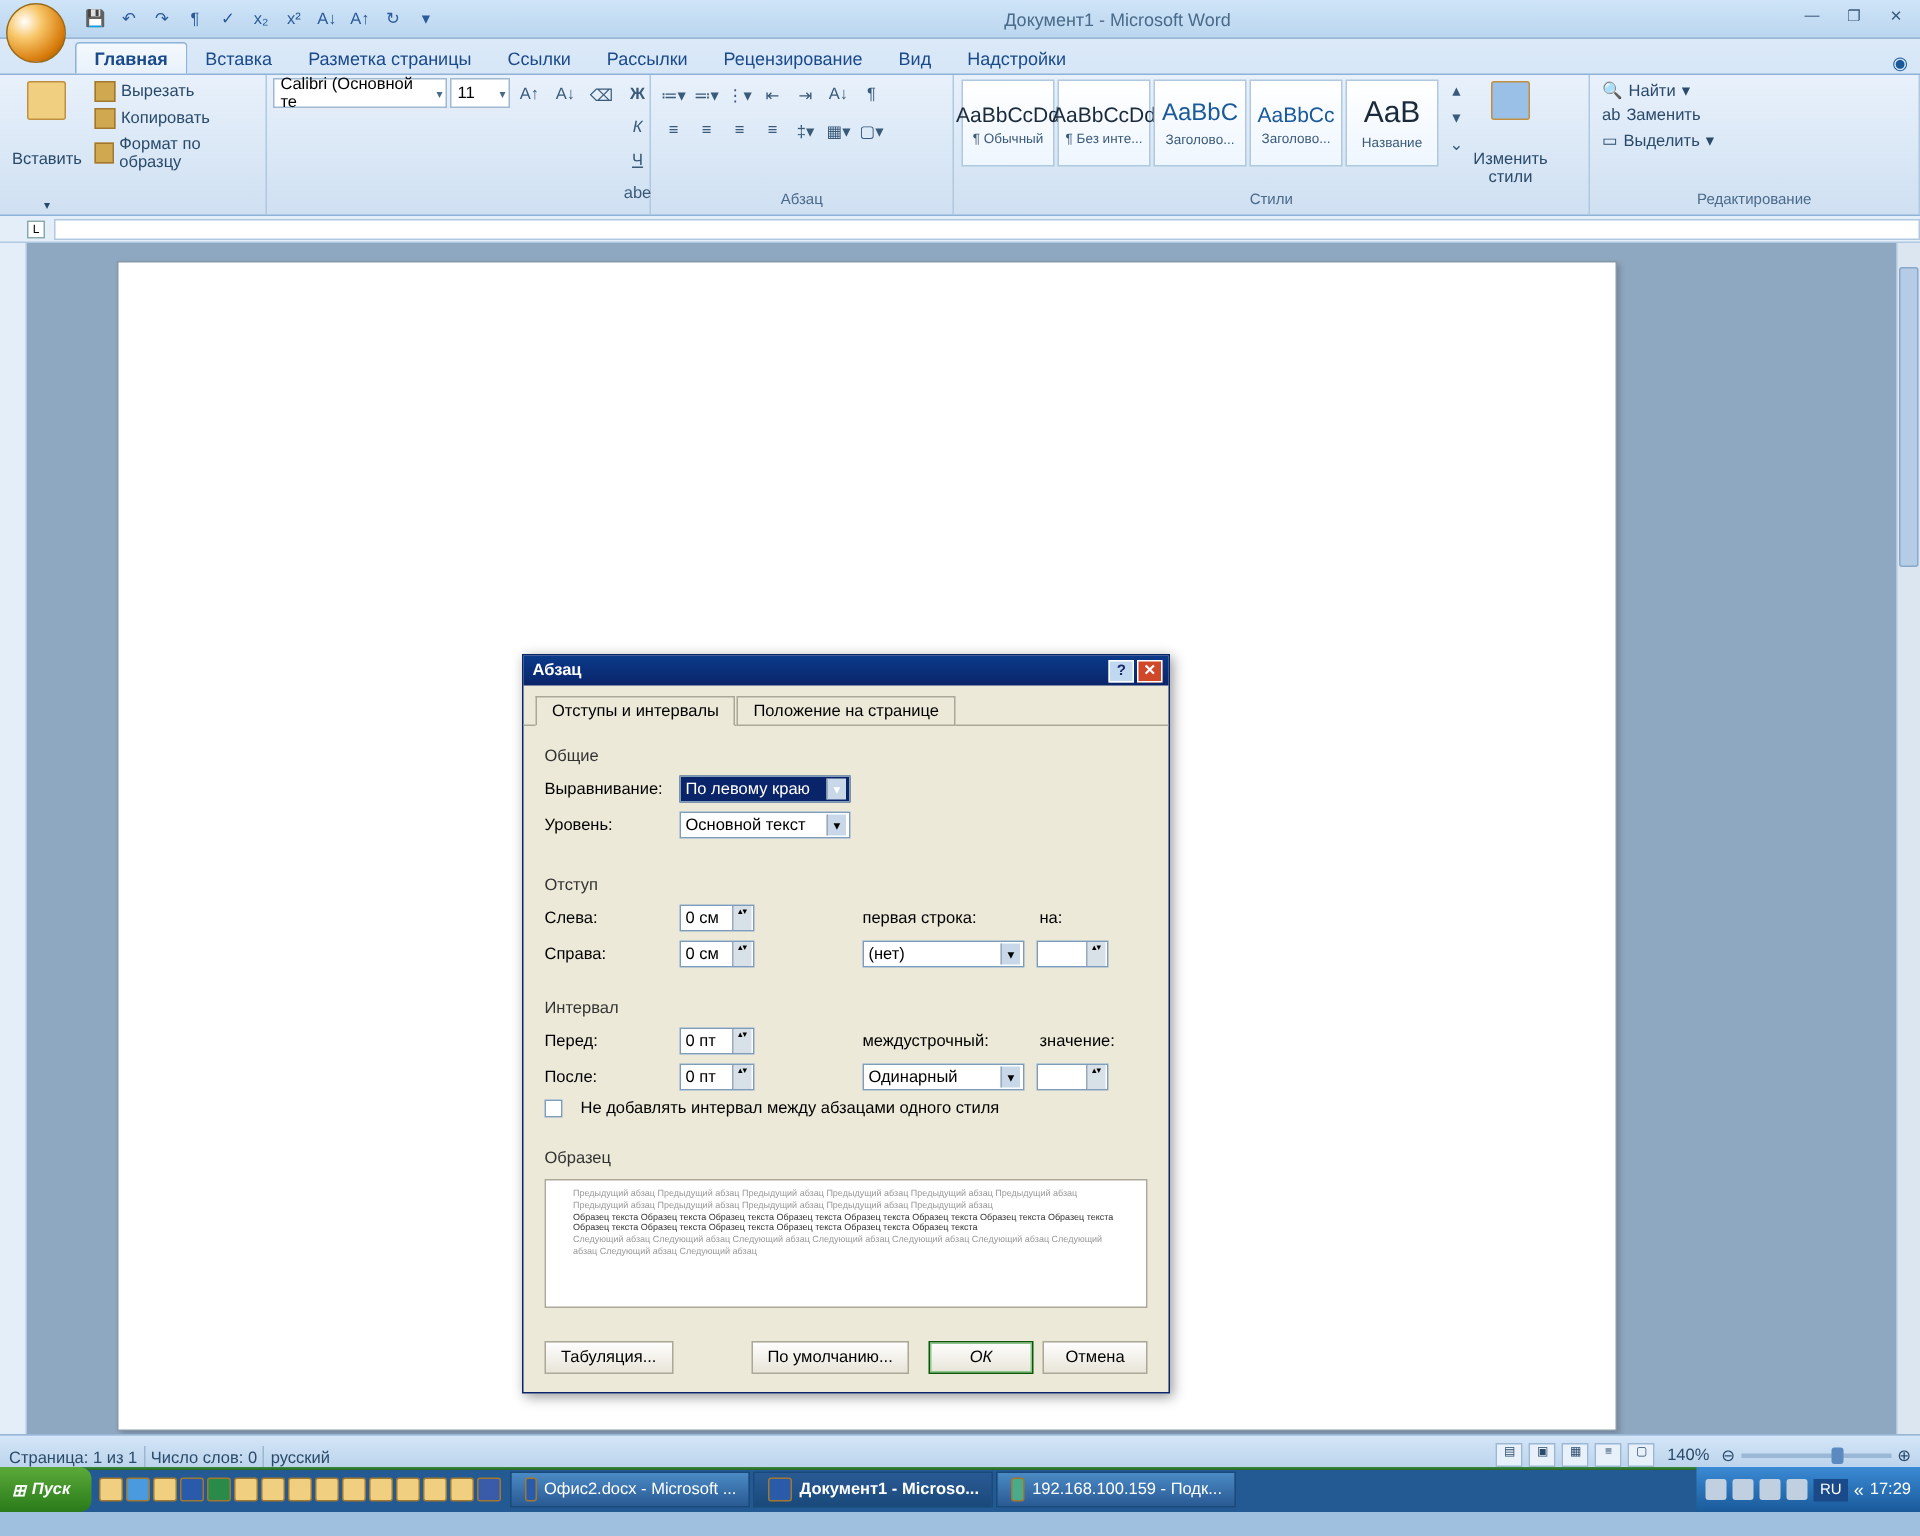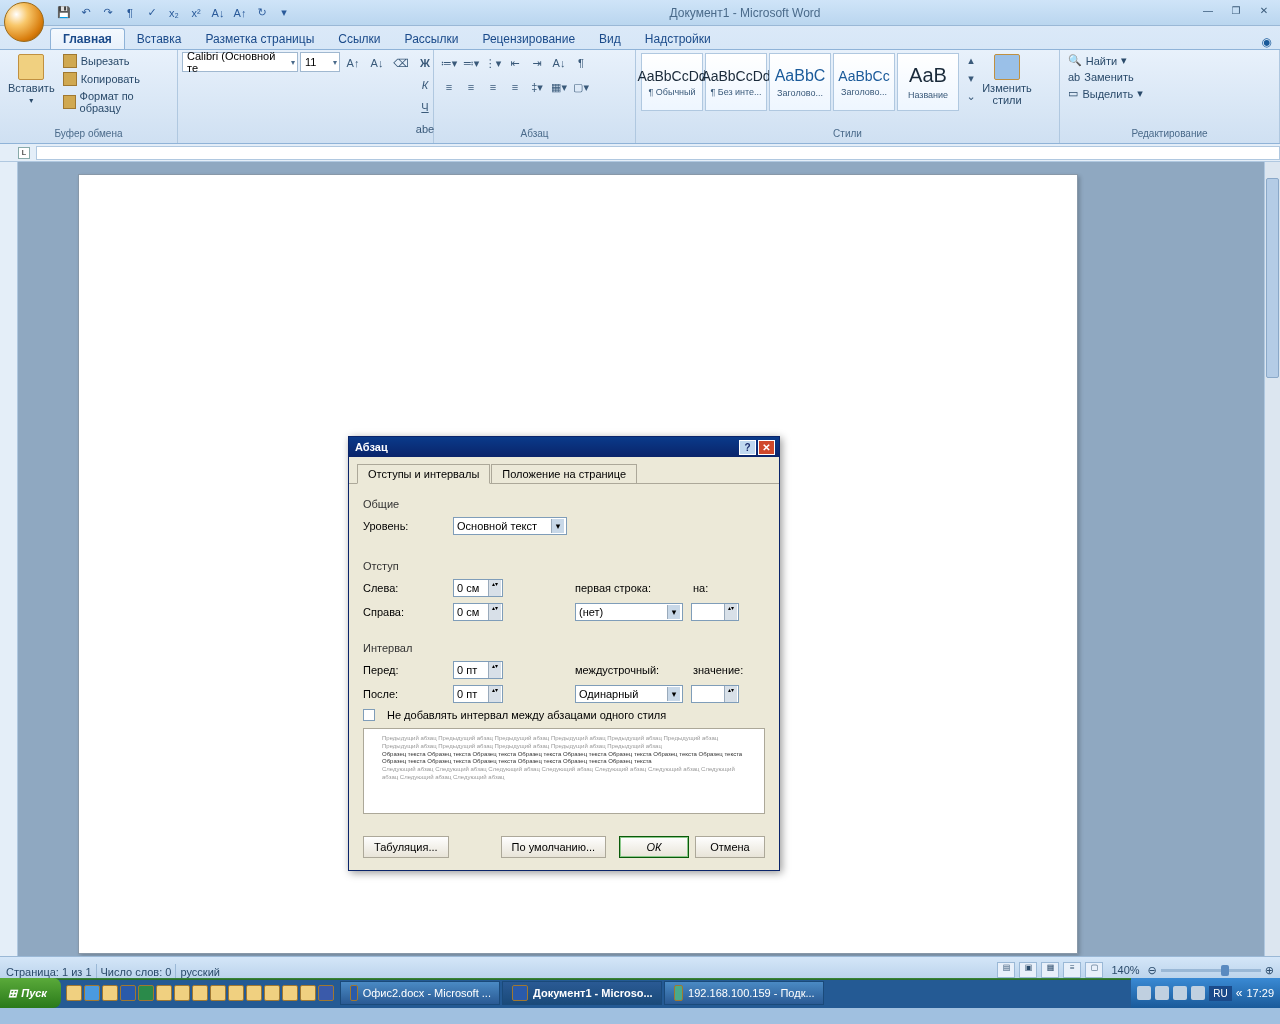--- a/index.html
+++ b/index.html
@@ -19,21 +19,21 @@
 .tabs { display:flex; align-items:flex-end; height:24px; padding-left:50px; border-bottom:1px solid #8fb3d8;}
 .tab { padding:3px 12px; font-size:12px; color:#1a4a8a; cursor:pointer;}
 .tab.active { background: linear-gradient(#f4f9fe,#e8f1fb); border:1px solid #8fb3d8; border-bottom:none; border-radius:3px 3px 0 0; color:#1a4a8a; font-weight:bold;}
 .help-btn { margin-left:auto; margin-right:8px; font-size:12px; color:#1a5a9a;}
 
 
 .ribbon-body { height:94px; background: linear-gradient(#e8f1fb,#cfe0f2); display:flex; border-bottom:1px solid #8fb3d8;}
 .group { border-right:1px solid #b0c8e0; padding:2px 4px; display:flex; flex-direction:column; }
 .group-label { font-size:10px; color:#4a6a8a; text-align:center; padding:2px 0; margin-top:auto;}
 .group-content { flex:1; display:flex; align-items:flex-start;}
-.big-btn { display:flex; flex-direction:column; align-items:center; padding:2px 4px; font-size:11px; color:#2a4a6a; gap:2px;}
+.big-btn { display:flex; flex-direction:column; align-items:center; padding:2px 4px; font-size:11px; color:#2a4a6a; gap:20px;}
 .big-btn .ico { width:26px; height:26px; background:#f0d080; border:1px solid #c09040; border-radius:2px;}
 .small-row { font-size:11px; color:#2a4a6a; padding:2px 4px; display:flex; align-items:center; gap:4px;}
 .sm-ico { width:14px; height:14px; background:#d0a850; border:1px solid #a07830;}
 .font-combo { height:20px; border:1px solid #a0b8d0; background:#fff; font-size:11px; padding:0 16px 0 4px; display:flex; align-items:center; position:relative;}
 .font-combo::after { content:"▾"; position:absolute; right:2px; font-size:8px; color:#4a6a8a;}
 .rb-btn { width:20px; height:20px; display:inline-flex; align-items:center; justify-content:center; font-size:11px; color:#3a5a7a; margin:1px;}
 .style-box { width:62px; height:58px; border:1px solid #b0c8e0; background:linear-gradient(#fff,#eef6ff); margin:1px; display:flex; flex-direction:column; align-items:center; justify-content:center; font-size:9px; color:#3a5a7a;}
 .style-box .sample { font-size:14px; color:#1a2a3a; margin-bottom:3px;}
 
 
@@ -283,20 +283,26 @@
       <div class="dlg-help">?</div>
       <div class="dlg-x">✕</div>
     </div>
     <div class="dlg-tabs">
       <div class="dlg-tab active">Отступы и интервалы</div>
       <div class="dlg-tab">Положение на странице</div>
     </div>
     <div class="dlg-body">
       <div class="fieldset-label">Общие</div>
       <div class="field-row">
+        <label>Выравнивание:</label>
+        <div class="combo sel" style="width:114px">
+            <span>По левому краю</span>
+          </div>
+      </div>
+      <div class="field-row">
         <label>Уровень:</label>
         <div class="combo" style="width:114px">
             <span>Основной текст</span>
           </div>
       </div>
 
       <div class="fieldset-label" style="margin-top:18px">Отступ</div>
       <div class="field-row">
         <label>Слева:</label>
         <div class="spin">
@@ -337,20 +343,21 @@
         <div class="combo" style="width:108px">
             <span>Одинарный</span>
           </div>
         <div class="spin" style="width:48px"></div>
       </div>
       <div class="field-row">
         <span class="checkbox"></span>
         <span>Не добавлять интервал между абзацами одного стиля</span>
       </div>
 
+      <div class="fieldset-label" style="margin-top:14px">Образец</div>
       <div class="preview-box">
         <div>Предыдущий абзац Предыдущий абзац Предыдущий абзац Предыдущий абзац Предыдущий абзац Предыдущий абзац Предыдущий абзац Предыдущий абзац Предыдущий абзац Предыдущий абзац Предыдущий абзац</div>
         <div class="current">Образец текста Образец текста Образец текста Образец текста Образец текста Образец текста Образец текста Образец текста Образец текста Образец текста Образец текста Образец текста Образец текста Образец текста</div>
         <div>Следующий абзац Следующий абзац Следующий абзац Следующий абзац Следующий абзац Следующий абзац Следующий абзац Следующий абзац Следующий абзац</div>
       </div>
     </div>
     <div class="dlg-buttons">
       <button class="dlg-btn">Табуляция...</button>
       <div style="width:40px"></div>
       <button class="dlg-btn">По умолчанию...</button>

